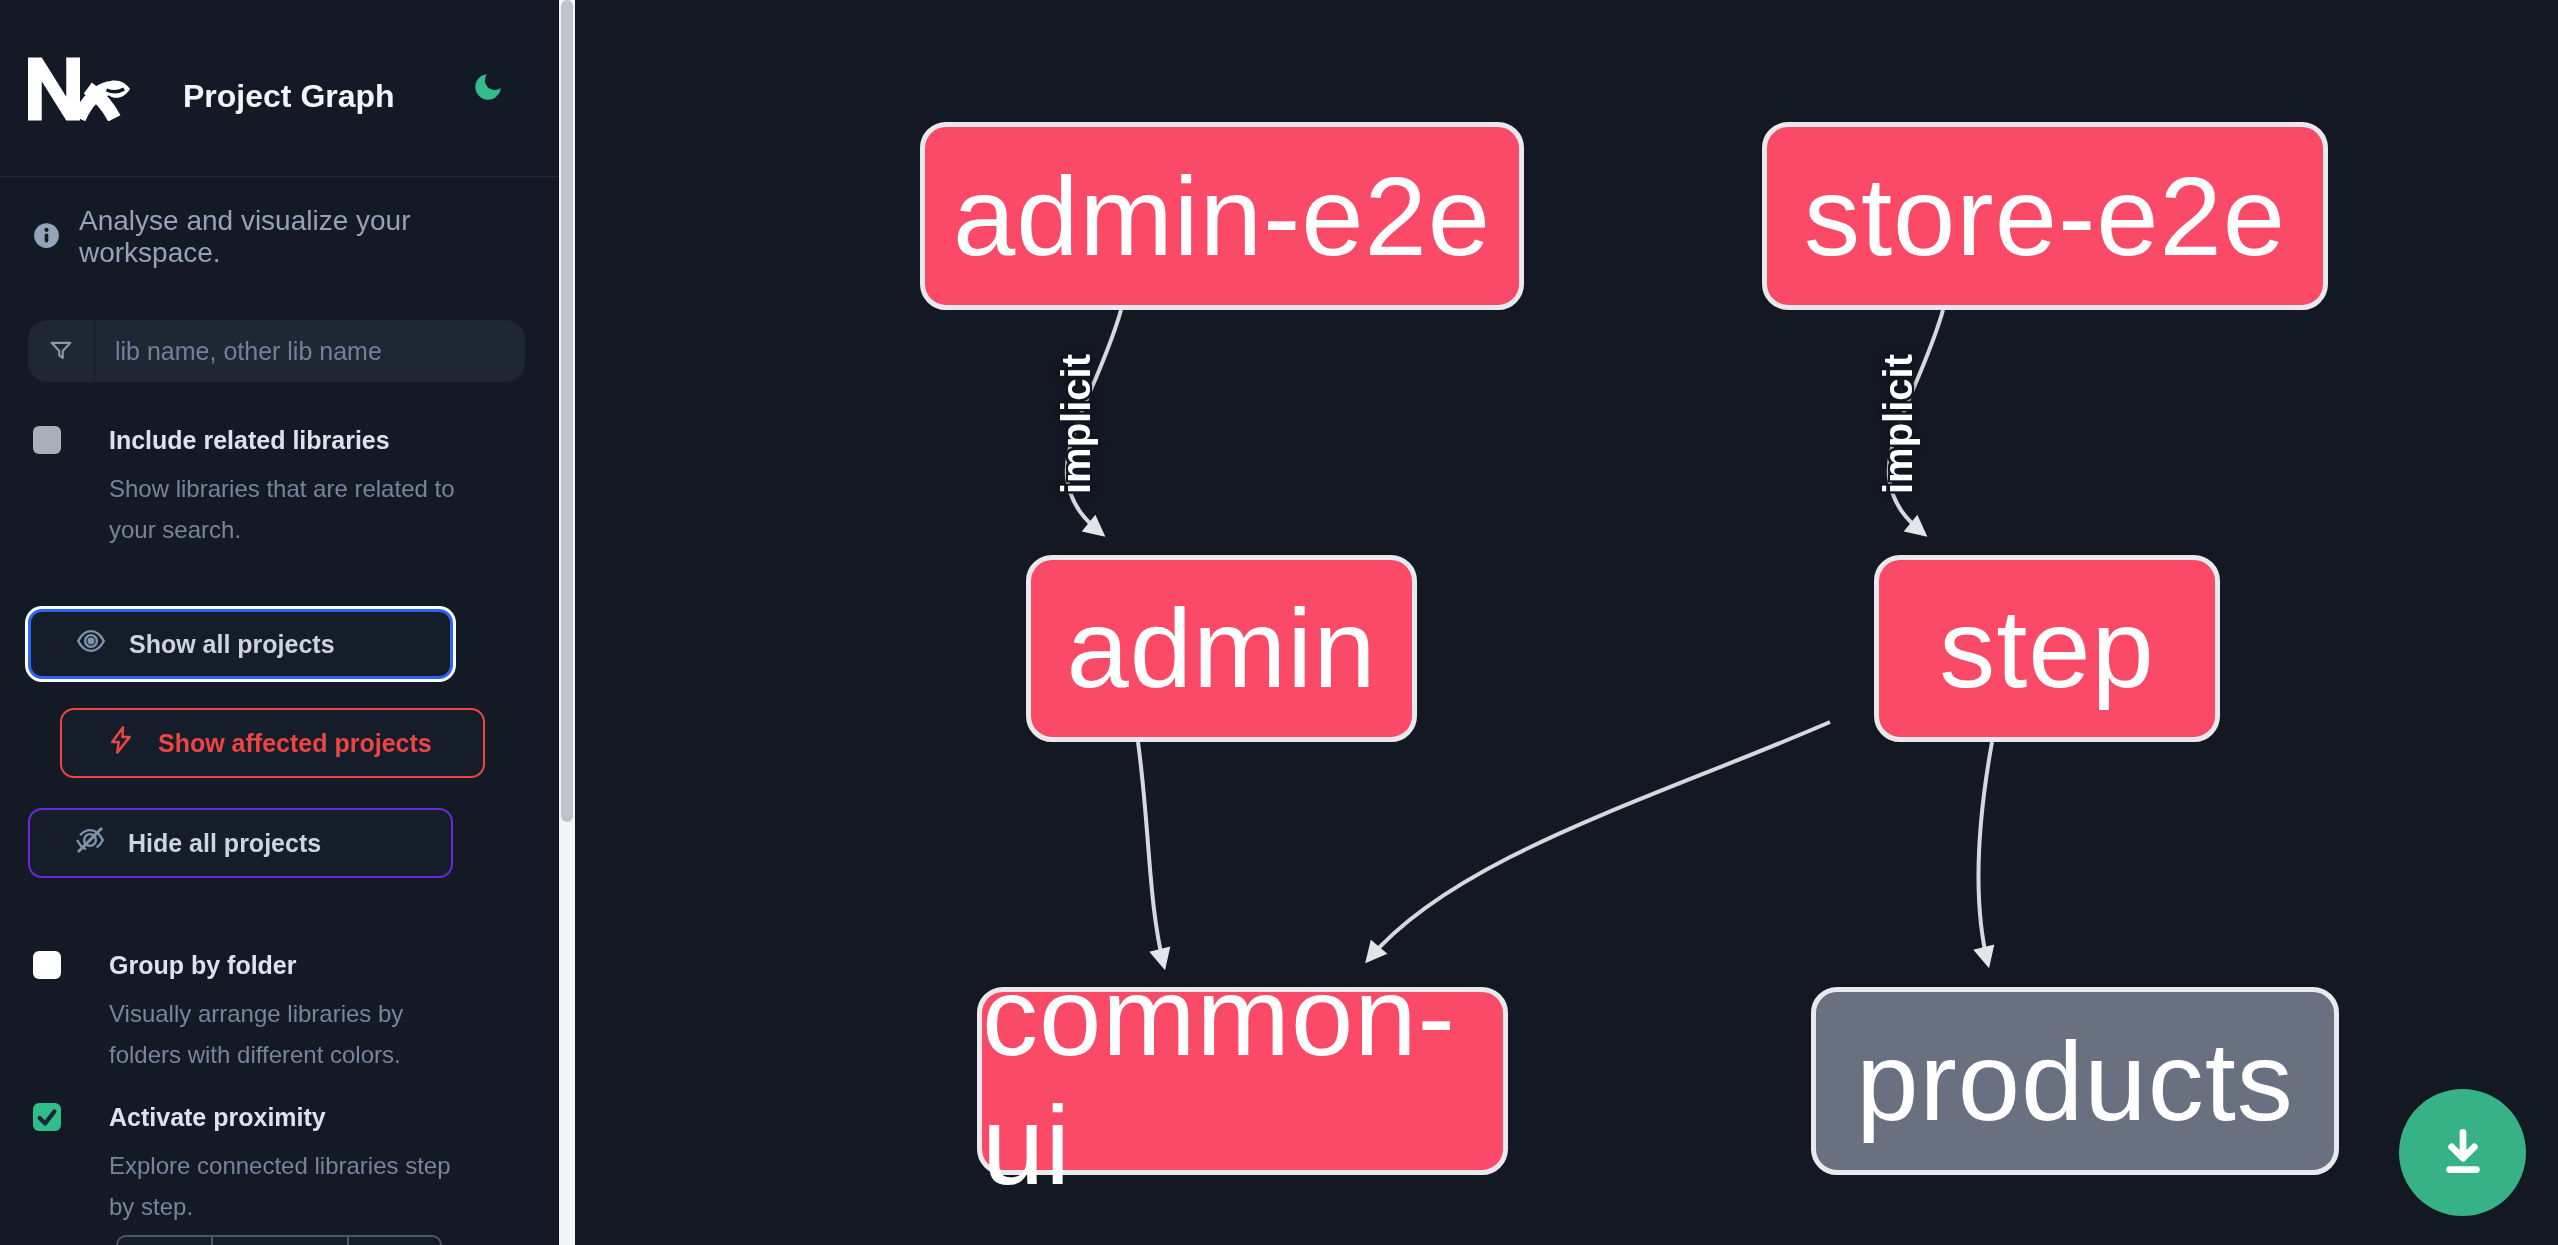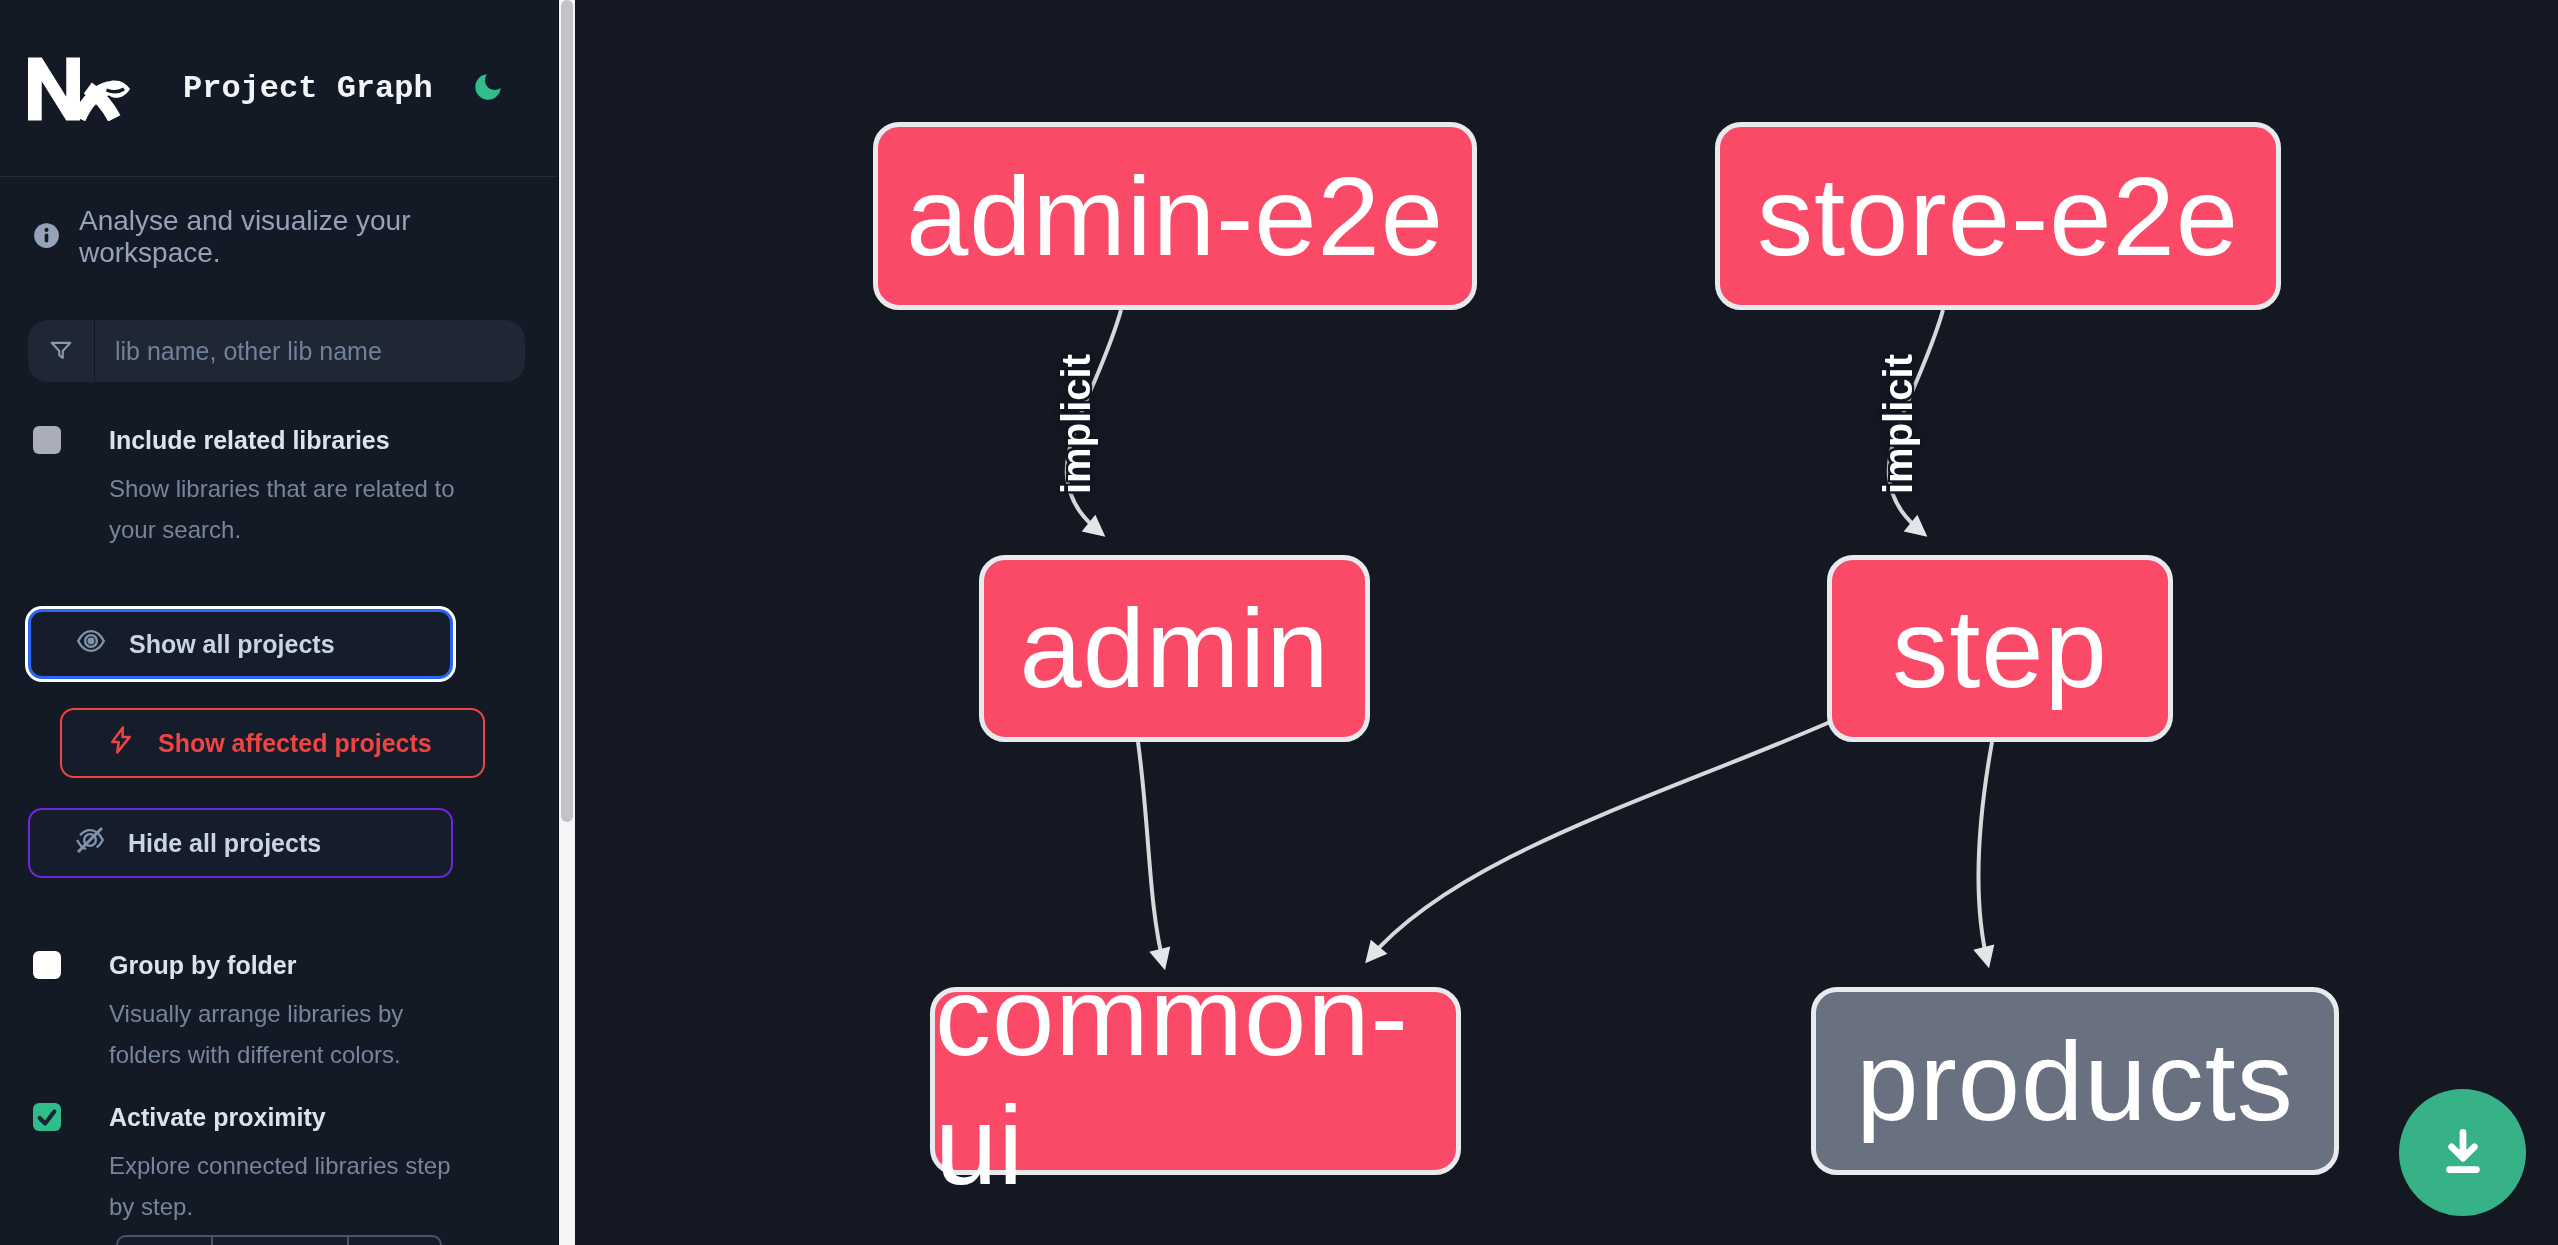--- a/index.html
+++ b/index.html
@@ -7,40 +7,40 @@
   body { font-family:"Liberation Sans", sans-serif; }
   .screen{ position:relative; width:2558px; height:1245px; overflow:hidden; background:#131823; }
 
   
   .edges{ position:absolute; left:0; top:0; width:2558px; height:1245px; }
   .edge-path{ stroke:#d7d8db; stroke-width:4; fill:none; }
 
   .node{ position:absolute; display:flex; align-items:center; justify-content:center;
          border:5px solid #e9eaed; border-radius:26px; color:#ffffff;
          font-size:112px; font-weight:400; letter-spacing:1px; cursor:pointer; }
-  .node-affected{ background:#fa4a67; }
+  .node-affected{ background:#fa4a67;margin-left:47px; }
   .node-plain{ background:#697181; }
 
   .edge-label{ position:absolute; transform:translate(-50%,-50%) rotate(-90deg);
     font-size:40px; font-weight:700; color:#ffffff; white-space:nowrap;
     text-shadow: 2px 0 0 #10151f, -2px 0 0 #10151f, 0 2px 0 #10151f, 0 -2px 0 #10151f,
                  2px 2px 0 #10151f, -2px -2px 0 #10151f, 2px -2px 0 #10151f, -2px 2px 0 #10151f,
                  0 0 7px #10151f; }
 
   .fab{ position:absolute; left:2399px; top:1089px; width:127px; height:127px;
         border-radius:50%; background:#36b286; border:none; display:flex;
         align-items:center; justify-content:center; cursor:pointer; }
 
   
   .sidebar{ position:absolute; left:0; top:0; width:559px; height:1245px;
             background:#141a25; border-right:1px solid #0b0f16; }
   .sb-header{ position:relative; height:177px; border-bottom:1px solid #232b3a; }
   .logo{ position:absolute; left:28px; top:57px; }
-  .app-title{ position:absolute; left:183px; top:0; height:177px; line-height:177px;
-              font-size:32px; font-weight:600; color:#f1f5f9;font-family:Liberation Mono, monospace; }
+  .app-title{ position:absolute; left:183px; top:8px; height:177px; line-height:177px;
+              font-size:32px; font-weight:600; color:#f1f5f9; }
   .theme-toggle{ position:absolute; left:470px; top:70px; width:36px; height:36px;
                  background:none; border:none; cursor:pointer; }
 
   .info-row{ position:absolute; left:33px; top:205px; display:flex; align-items:center; gap:19px; }
   .info-text{ font-size:28px; color:#94a3b8; }
 
   .search{ position:absolute; left:28px; top:320px; width:497px; height:62px;
            background:#1f2734; border-radius:20px; display:flex; align-items:center; }
   .search-iconcell{ width:67px; height:62px; display:flex; align-items:center; justify-content:center;
                     border-right:1px solid #121926; }

